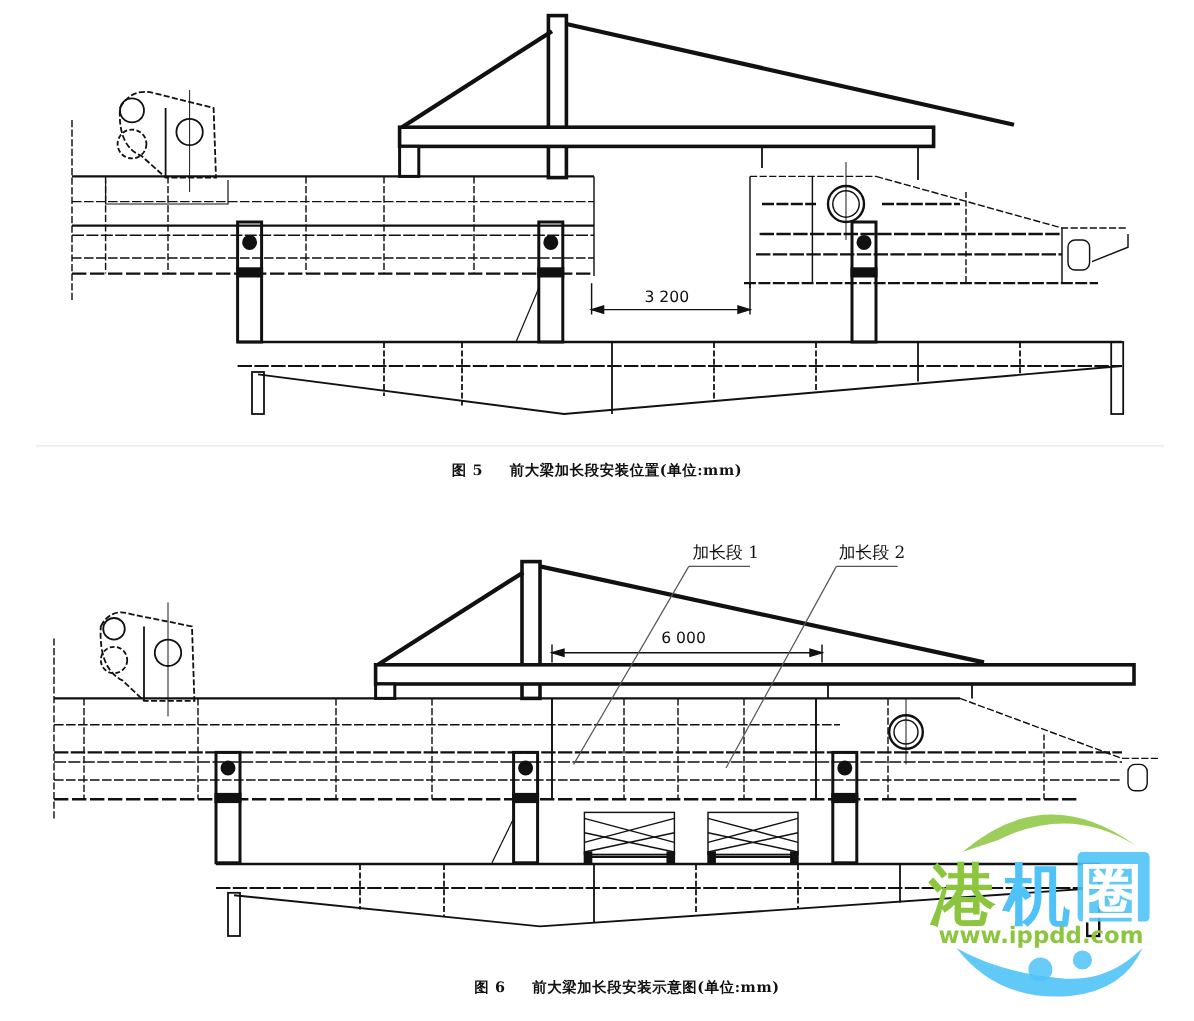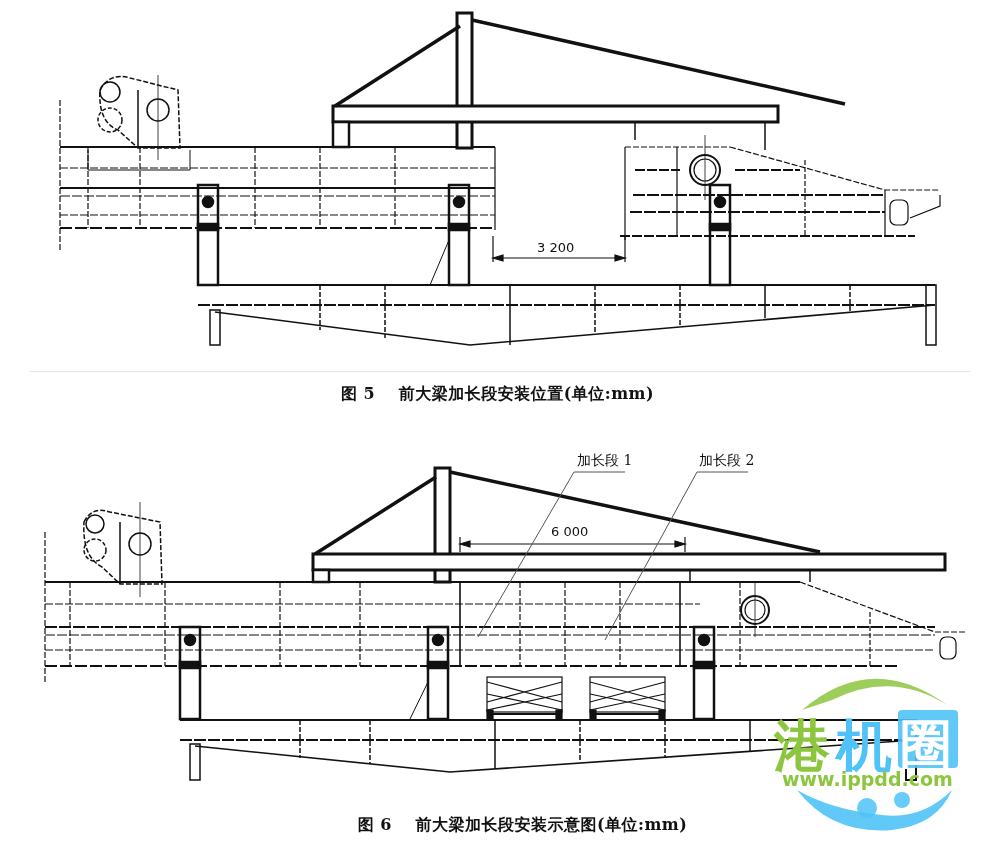--- a/index.html
+++ b/index.html
@@ -3,21 +3,21 @@
 <meta charset="utf-8">
 <style>
   html, body { margin: 0; padding: 0; background: #ffffff; }
   body { width: 995px; height: 851px; position: relative; overflow: hidden;
          font-family: "DejaVu Serif", "Liberation Serif", serif; }
   .figure { position: absolute; left: 0; width: 995px; }
   .fig5 { top: 0; height: 436px; }
   .fig6 { top: 432px; height: 380px; }
   svg { display: block; }
   .caption { position: absolute; left: 0; width: 995px; text-align: center;
-             font-size: 16px; color: #111; letter-spacing: 0.5px;
+             font-size: 12px; color: #111; letter-spacing: 0.5px;
              font-family: "DejaVu Serif", "Liberation Serif", serif; }
   .cap5 { top: 384px; }
   .cap6 { top: 815px; padding-left: 25px; }
   .cap-num { margin-right: 18px; font-weight: bold; }
   .cap-text { font-weight: bold; }
   .hr { position: absolute; left: 30px; width: 940px; top: 371px; height: 1px; background: #e6e6e6; }
   .dim-text { font-family: "DejaVu Sans", "Liberation Sans", sans-serif; font-size: 13px; fill: #111; }
   .label-text { font-family: "DejaVu Serif", "Liberation Serif", serif; font-size: 14px; fill: #111; }
   .watermark { position: absolute; left: 772px; top: 660px; width: 200px; height: 180px; }
   .wm-text { font-family: "DejaVu Sans", "Liberation Sans", sans-serif; font-weight: bold; }

